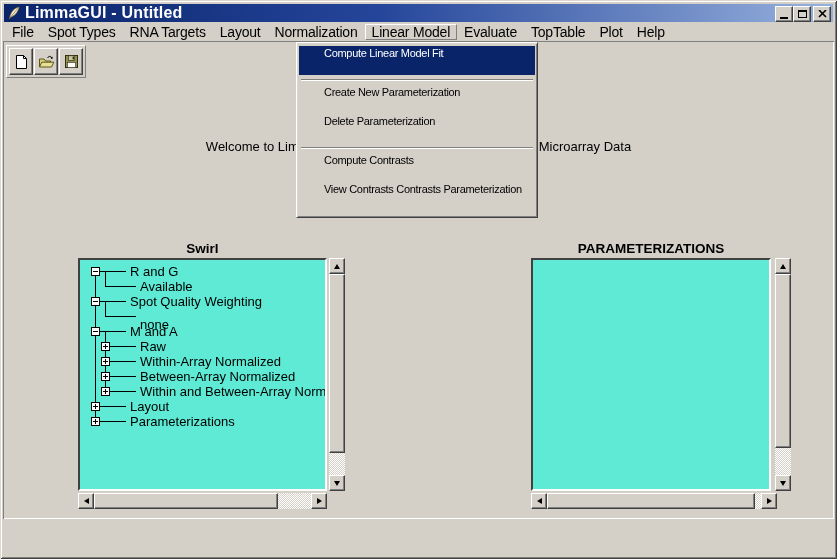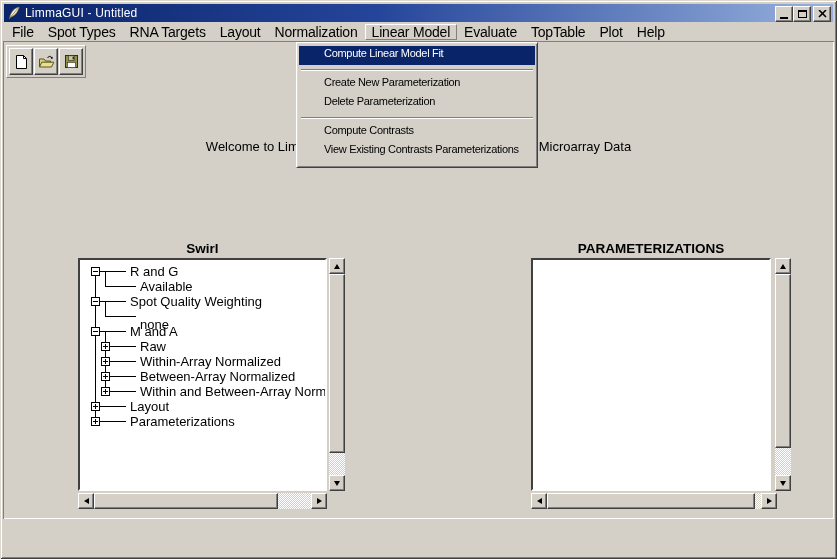--- a/index.html
+++ b/index.html
@@ -3,21 +3,21 @@
 <meta charset="utf-8">
 <style>
   html,body{margin:0;padding:0;background:#808080;font-family:"Liberation Sans",sans-serif;}
   .window{position:relative;width:837px;height:559px;background:#d4d0c8;overflow:hidden;
     box-shadow:inset 1px 1px #dcd8d0, inset -1px -1px #404040, inset 2px 2px #ffffff, inset -2px -2px #808080;}
   
   .titlebar{position:absolute;left:4px;top:4px;right:4px;height:18px;
     background:linear-gradient(to right,#0a246a 0%,#25459a 45%,#97b1dd 100%);
     display:flex;align-items:center;padding:0 2px;}
   .titlebar .app-icon{width:14px;height:14px;margin:0 4px 0 1px;flex:0 0 auto;}
-  .titlebar .title-text{color:#ffffff;font-size:12px;font-weight:normal;white-space:nowrap;letter-spacing:0.2px;}
+  .titlebar .title-text{color:#ffffff;font-size:16px;font-weight:bold;white-space:nowrap;letter-spacing:0.2px;}
   .win-controls{position:absolute;right:2px;top:2px;display:flex;}
   .win-btn{width:16px;height:14px;background:#d4d0c8;border:1px solid;border-color:#ffffff #404040 #404040 #ffffff;
     box-shadow:inset -1px -1px #808080;display:flex;align-items:center;justify-content:center;margin-left:0;}
   .win-btn.close{margin-left:2px;}
   .glyph-min{width:8px;height:2px;background:#000;margin-top:7px;}
   .glyph-max{width:9px;height:8px;border:1px solid #000;border-top:2px solid #000;box-sizing:border-box;}
   
   .menubar{position:absolute;left:5px;top:23px;right:5px;height:18px;display:flex;align-items:center;}
   .menu-item{font-size:14px;letter-spacing:-0.2px;padding:1px 7px;line-height:14px;color:#000;white-space:nowrap;}
   .menu-item.active{border:1px solid;border-color:#ffffff #808080 #808080 #ffffff;padding:0 6px;}
@@ -28,31 +28,31 @@
   .toolbar{position:absolute;left:6px;top:45px;display:inline-flex;gap:1px;padding:2px;
     border:1px solid;border-color:#ffffff #808080 #808080 #ffffff;background:#d4d0c8;}
   .tool-btn{width:22px;height:25px;background:#d4d0c8;border:1px solid;border-color:#ffffff #404040 #404040 #ffffff;
     box-shadow:inset -1px -1px #808080;display:flex;align-items:center;justify-content:center;}
   
   .welcome{position:absolute;left:0;right:0;top:139px;text-align:center;font-size:13px;color:#000;}
   
   .dropdown{position:absolute;left:296px;top:42px;width:236px;background:#d4d0c8;z-index:10;
     border:1px solid;border-color:#ffffff #404040 #404040 #ffffff;
     box-shadow:inset 1px 1px #dcd8d0, inset -1px -1px #808080;padding:3px 2px 6px 2px;}
-  .dd-item{font-size:11px;letter-spacing:-0.3px;height:19px;line-height:15px;padding-left:25px;color:#000;white-space:nowrap;overflow:hidden;}
+  .dd-item{font-size:11px;letter-spacing:-0.3px;height:29px;line-height:15px;padding-left:25px;color:#000;white-space:nowrap;overflow:hidden;}
   .dd-item.hl{background:#0a246a;color:#ffffff;}
   .menu-sep{height:10px;position:relative;}
   .menu-sep::before{content:"";position:absolute;left:2px;right:2px;top:4px;border-top:1px solid #808080;border-bottom:1px solid #ffffff;}
   
   .dataset-btn{position:absolute;left:378px;top:196px;width:103px;height:25px;background:#d4d0c8;
     border:none;box-shadow:inset 2px 2px #ffffff, inset -2px -2px #808080, inset -1px -1px #404040;
     font-family:"Liberation Sans",sans-serif;font-size:13px;color:#000;text-align:center;line-height:25px;}
   
   .panel-title{position:absolute;top:241px;text-align:center;font-size:13.5px;font-weight:bold;color:#000;}
-  .listbox{position:absolute;top:258px;height:233px;background:#ffffff;box-sizing:border-box;
+  .listbox{position:absolute;top:258px;height:233px;background:#5eead4;box-sizing:border-box;
     border:2px solid;border-color:#404040 #ffffff #ffffff #404040;overflow:hidden;}
   
   .tree{position:absolute;left:2px;top:0;right:2px;bottom:0;font-size:13px;}
   .tree-row{position:absolute;left:0;right:0;height:15px;}
   .tlabel{position:absolute;top:0;line-height:15px;white-space:nowrap;color:#000;}
   .tline{position:absolute;top:7px;height:1px;background:#000;}
   .vline{position:absolute;width:1px;background:#000;}
   .tbox{position:absolute;top:3px;width:9px;height:9px;background:#fff;border:1px solid #000;box-sizing:border-box;}
   .tbox::before{content:"";position:absolute;left:1px;top:3px;width:5px;height:1px;background:#000;}
   .tbox.plus::after{content:"";position:absolute;left:3px;top:1px;width:1px;height:5px;background:#000;}
@@ -244,16 +244,16 @@
       </div>
   </div>
 
   <div class="dropdown">
       <div class="dd-item hl">Compute Linear Model Fit</div>
       <div class="menu-sep"></div>
       <div class="dd-item">Create New Parameterization</div>
       <div class="dd-item">Delete Parameterization</div>
       <div class="menu-sep"></div>
       <div class="dd-item">Compute Contrasts</div>
-      <div class="dd-item">View Existing Contrasts Parameterizations</div>
+      <div class="dd-item">View Contrasts Contrasts Parameterization</div>
     </div>
 
 </div>
 
 </body></html>

